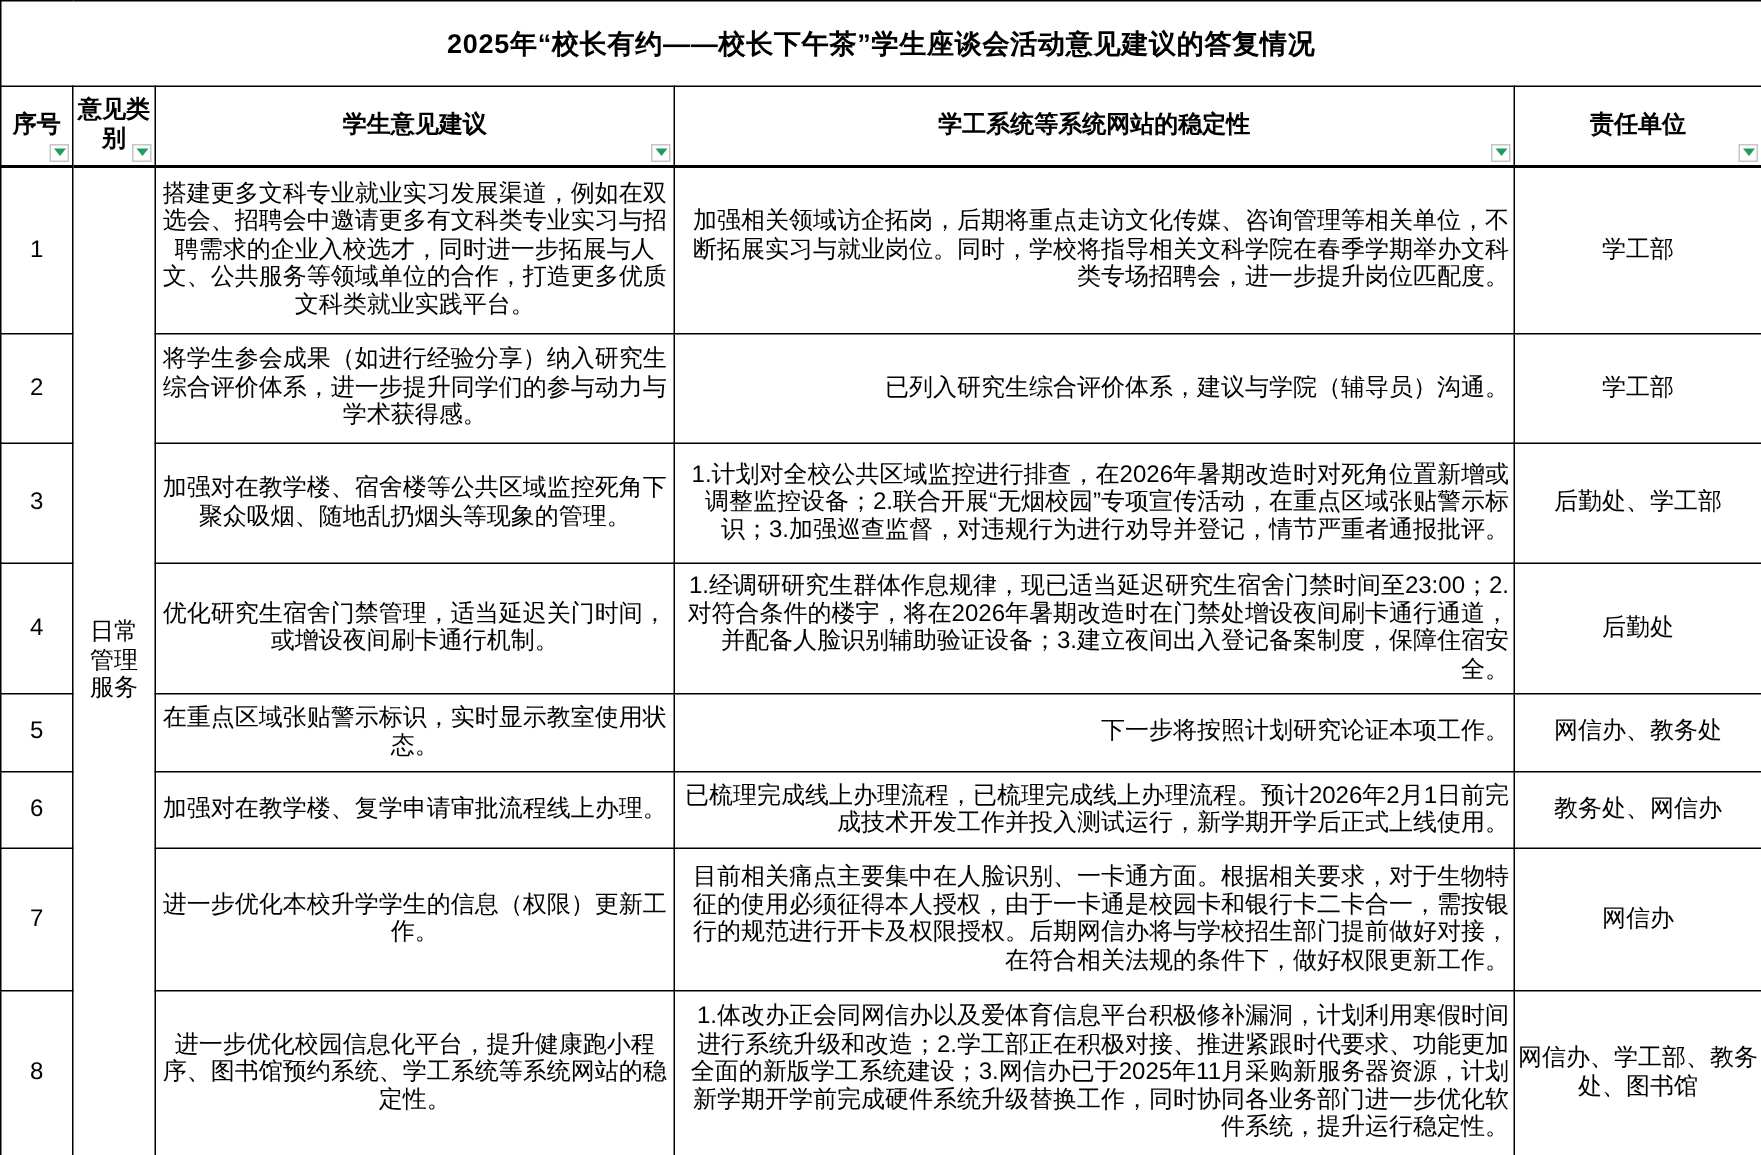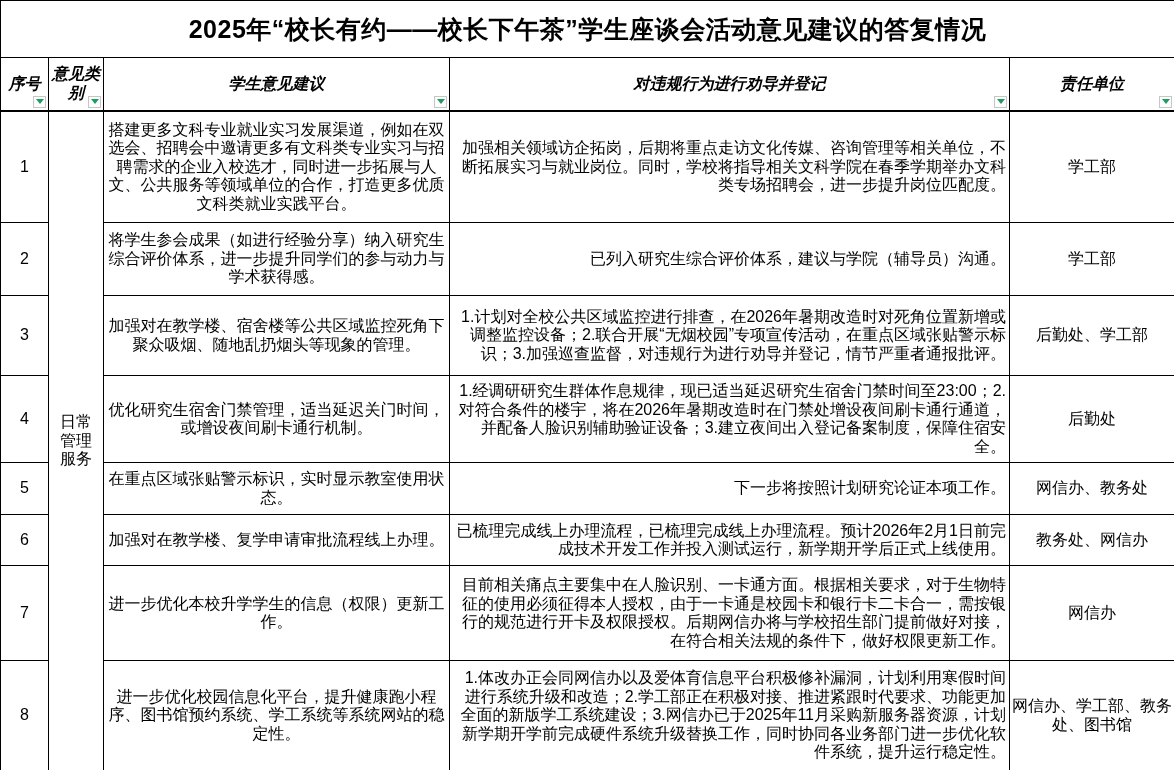--- a/index.html
+++ b/index.html
@@ -17,26 +17,26 @@
     border: 1px solid #000;
     padding: 0 3px;
     vertical-align: middle;
     font-size: 16px;
     line-height: 18.5px;
     overflow: hidden;
     word-break: break-all;
   }
   tr.title-row { height: 57px; }
   th.title-cell {
-    font-size: 25px;
+    font-size: 18px;
     font-weight: bold;
     text-align: center;
     letter-spacing: 0.5px;
   }
-  tr.header-row { height: 53px; font-style: italic; }
+  tr.header-row { height: 53px; }
   tr.header-row th {
     font-weight: bold;
     text-align: center;
     position: relative;
     border-bottom: 2px solid #000;
   }
   tbody tr:nth-child(1) { height: 112px; }
   tbody tr:nth-child(2) { height: 73px; }
   tbody tr:nth-child(3) { height: 80px; }
   tbody tr:nth-child(4) { height: 87px; }
@@ -98,21 +98,21 @@
             <span class="filter-tri"></span>
           </span>
       </th>
       <th>
         <span>学生意见建议</span>
         <span class="filter-btn">
             <span class="filter-tri"></span>
           </span>
       </th>
       <th>
-        <span>对违规行为进行劝导并登记</span>
+        <span>学工系统等系统网站的稳定性</span>
         <span class="filter-btn">
             <span class="filter-tri"></span>
           </span>
       </th>
       <th>
         <span>责任单位</span>
         <span class="filter-btn">
             <span class="filter-tri"></span>
           </span>
       </th>

